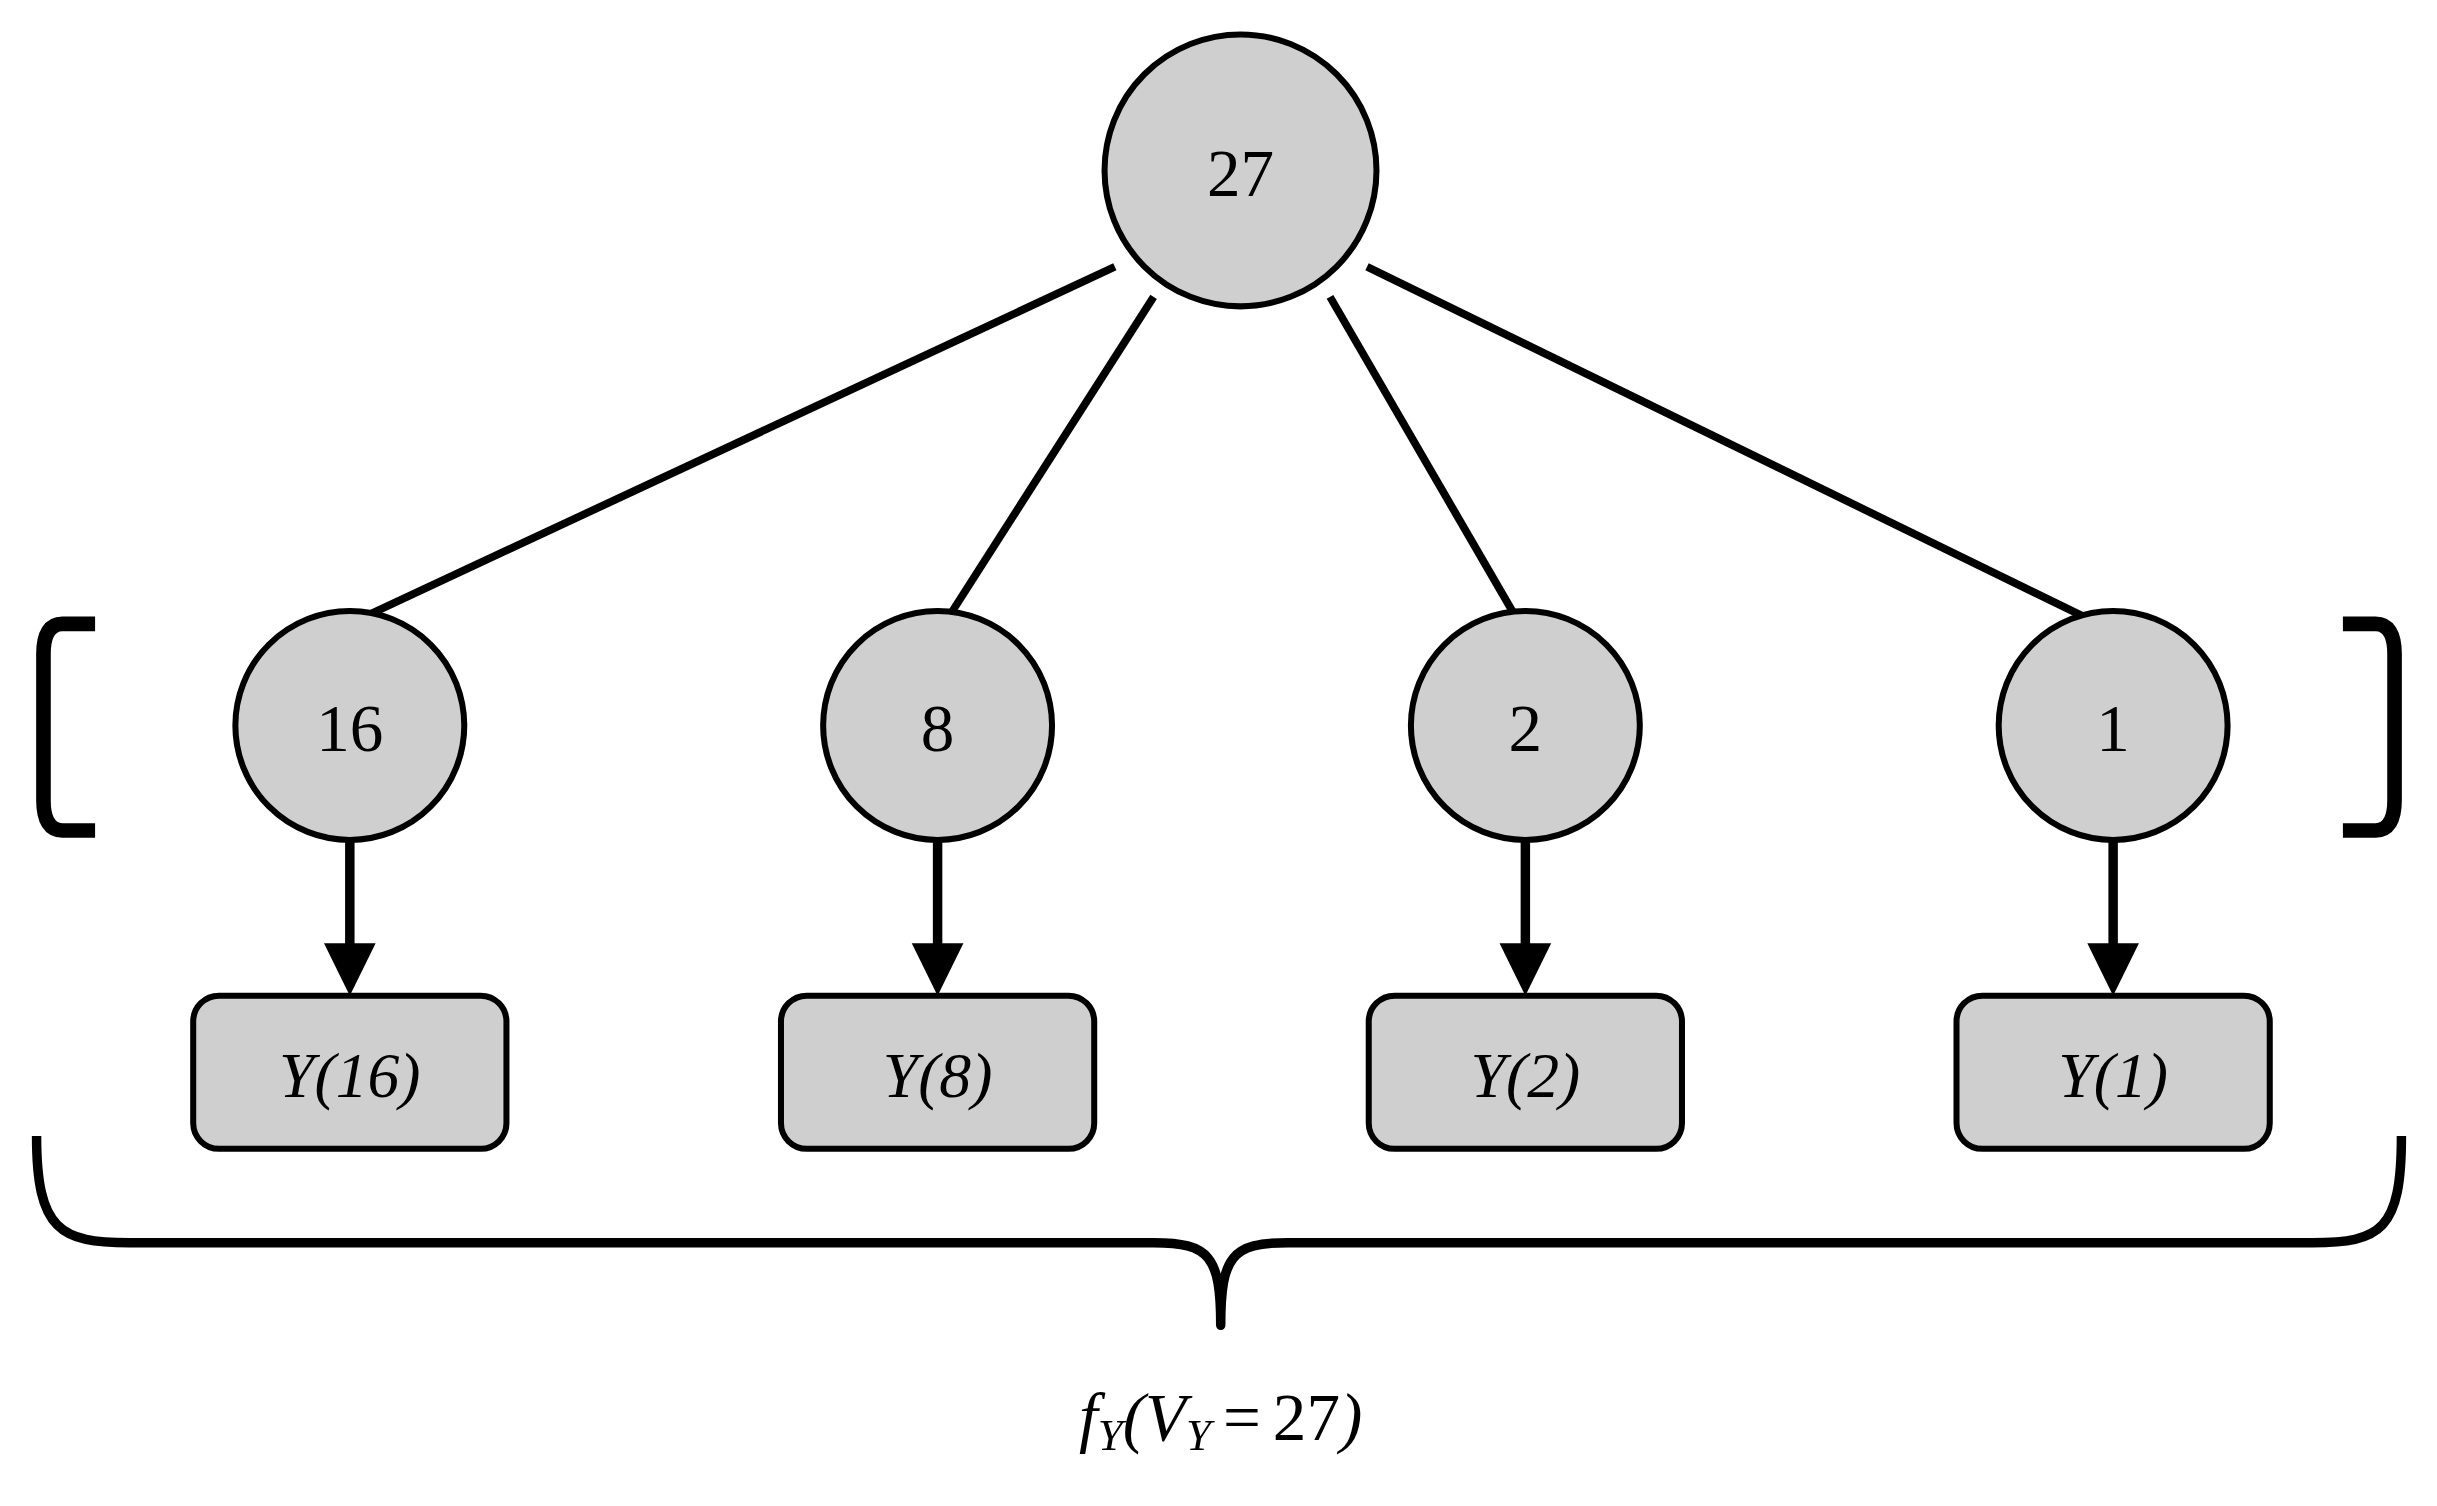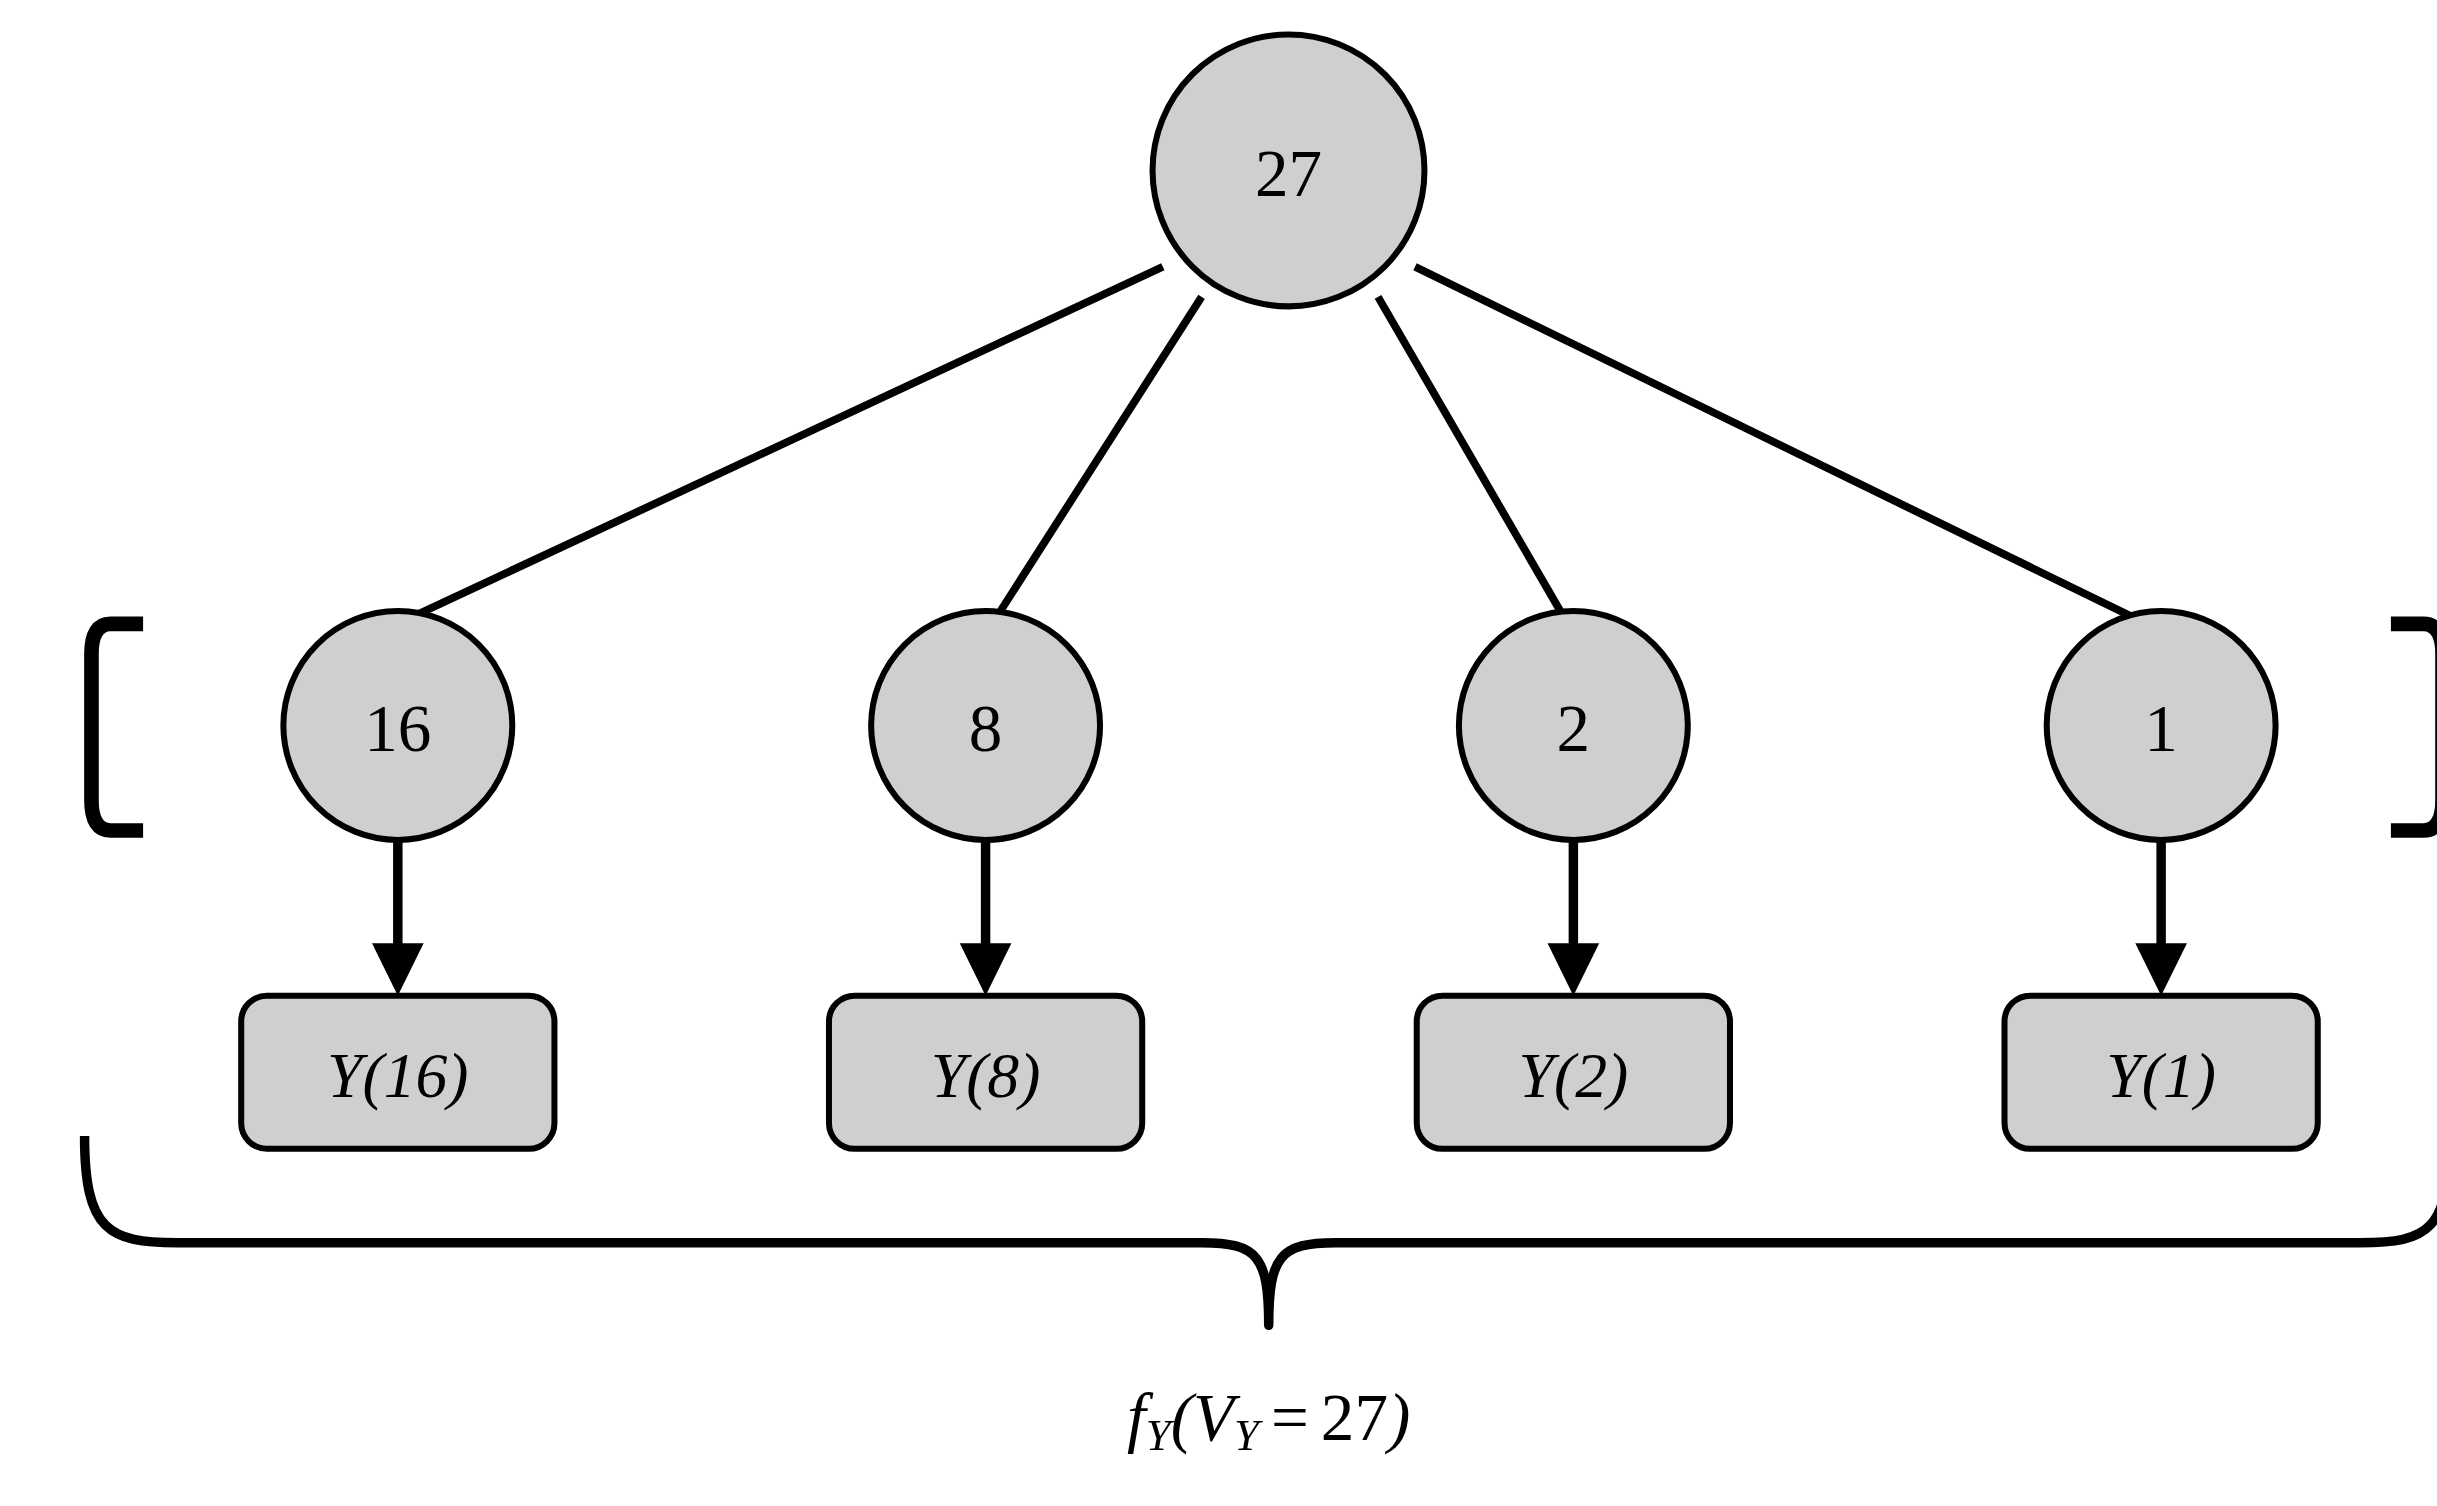--- a/index.html
+++ b/index.html
@@ -2,21 +2,21 @@
 <html style="font-size:13.8px"><head>
 <meta charset="utf-8">
 <style>
   html,body{margin:0;padding:0;background:#ffffff;}
   body{
     width:2438px;height:1506px;
     font-family:"Liberation Serif", serif;
     overflow:hidden;
     position:relative;
   }
-  #stage{position:absolute;left:0;top:0;width:2160px;height:1506px;margin-left:48px;}
+  #stage{position:absolute;left:0;top:0;width:2160px;height:1506px;}
   svg#diagram{position:absolute;left:0;top:0;width:2438px;height:1506px;display:block;}
   .node-circle{fill:#cfcfcf;stroke:#000000;stroke-width:7;}
   .node-rect{fill:#cfcfcf;stroke:#000000;stroke-width:7;}
   .edge-line{stroke:#000000;stroke-width:9;fill:none;stroke-linecap:butt;}
   .arrow-stem{stroke:#000000;stroke-width:11;fill:none;}
   .arrow-head{fill:#000000;stroke:none;}
   .bracket-path{stroke:#000000;stroke-width:17;fill:none;stroke-linecap:butt;stroke-linejoin:round;}
   .brace-path{stroke:#000000;stroke-width:11;fill:none;stroke-linecap:butt;stroke-linejoin:round;}
   .node-text{
     font-family:"Liberation Serif", serif;

